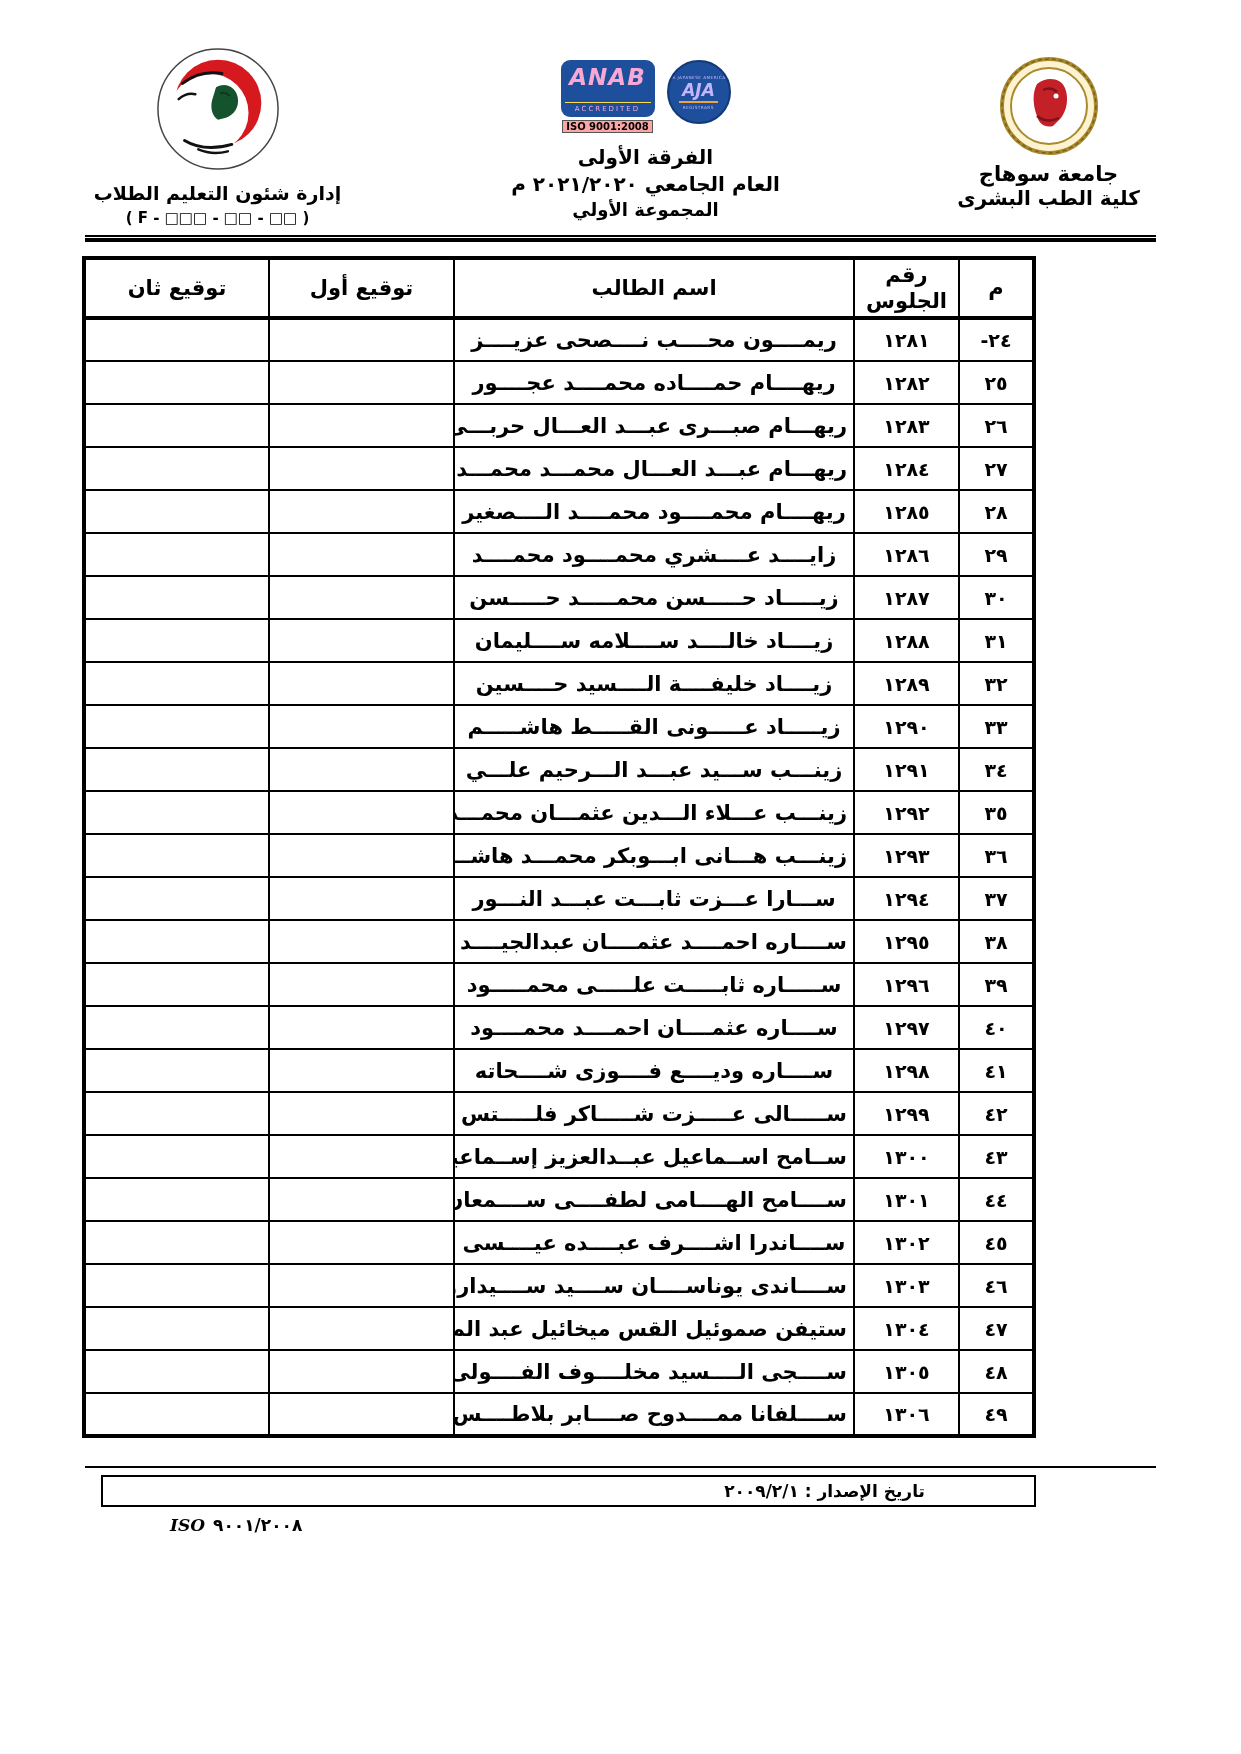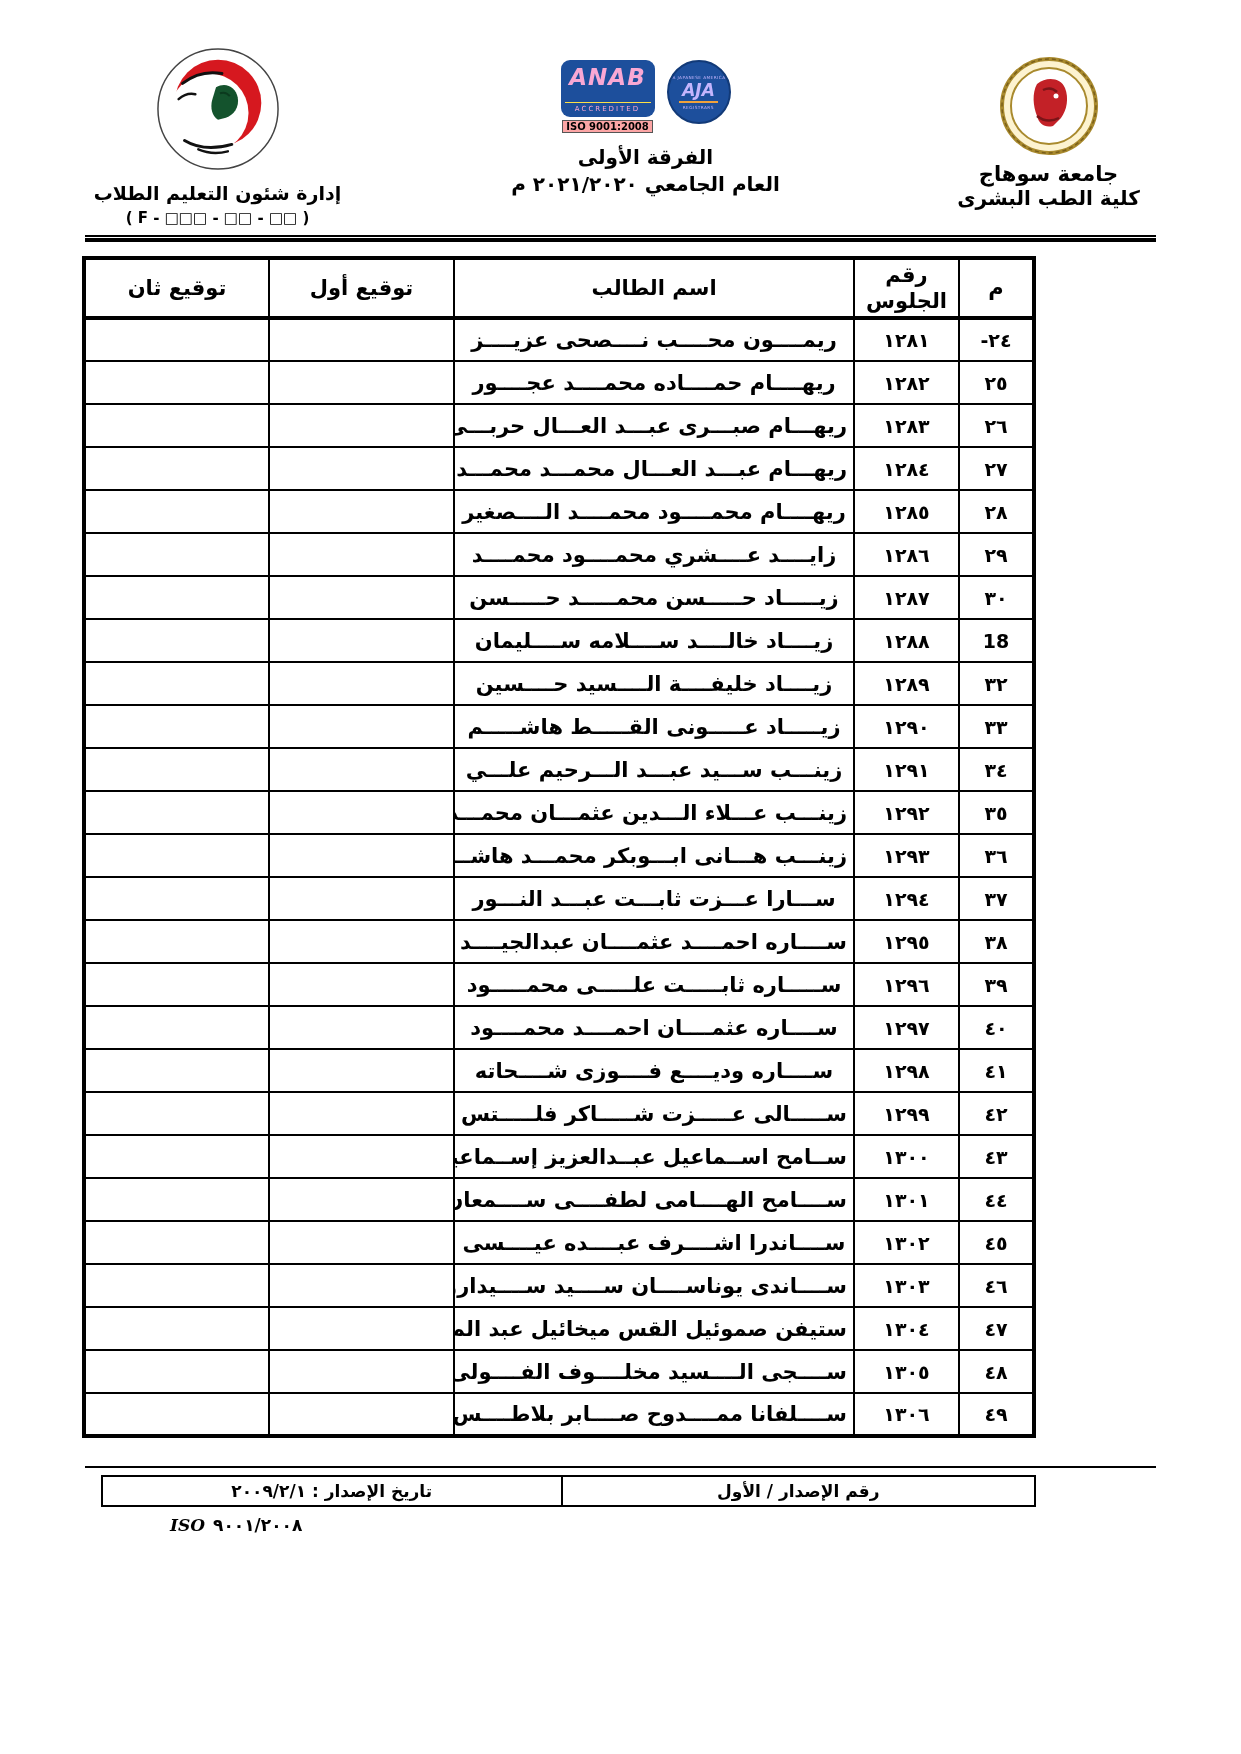--- a/index.html
+++ b/index.html
@@ -86,20 +86,21 @@
           <div class="anab-iso">ISO 9001:2008</div>
         </div>
         <div class="aja">
           <div class="aja-ring">AJA JAPANESE AMERICAN</div>
           <div class="aja-word">AJA</div>
           <div class="aja-ring">REGISTRARS</div>
         </div>
       </div>
       <div class="title-grade">الفرقة الأولى</div>
       <div class="title-year">العام الجامعي ٢٠٢١/٢٠٢٠ م</div>
+      <div class="title-group">المجموعة الأولي</div>
     </div>
 
     <div class="hdr-left">
       <svg width="126" height="126" viewBox="0 0 128 128">
         <circle cx="64" cy="64" r="61" fill="#fff" stroke="#444" stroke-width="1.5"></circle>
         <circle cx="64" cy="58" r="44" fill="#d6181f"></circle>
         <circle cx="55" cy="68" r="40" fill="#fff"></circle>
         <path d="M62 42 c10 -6 20 0 22 10 c2 10 -4 18 -12 21 l-8 2 c-6 -4 -8 -12 -6 -20 z" fill="#14532d"></path>
         <path d="M66 48 q6 -2 10 3" stroke="#0b3a1e" stroke-width="2" fill="none"></path>
         <path d="M28 38 q18 -14 40 -10" stroke="#111" stroke-width="3" fill="none" stroke-linecap="round"></path>
@@ -175,21 +176,21 @@
           <td class="c-sig"></td>
         </tr>
         <tr>
           <td class="c-serial">٣٠</td>
           <td class="c-seat">١٢٨٧</td>
           <td class="c-name">زيـــــاد حـــــسن محمـــــد حـــــسن</td>
           <td class="c-sig"></td>
           <td class="c-sig"></td>
         </tr>
         <tr>
-          <td class="c-serial">18</td>
+          <td class="c-serial">٣١</td>
           <td class="c-seat">١٢٨٨</td>
           <td class="c-name">زيــــاد خالــــد ســــلامه ســــليمان</td>
           <td class="c-sig"></td>
           <td class="c-sig"></td>
         </tr>
         <tr>
           <td class="c-serial">٣٢</td>
           <td class="c-seat">١٢٨٩</td>
           <td class="c-name">زيــــاد خليفــــة الــــسيد حــــسين</td>
           <td class="c-sig"></td>
@@ -313,21 +314,20 @@
           <td class="c-name">ســــلفانا ممــــدوح صــــابر بلاطــــس</td>
           <td class="c-sig"></td>
           <td class="c-sig"></td>
         </tr>
       </tbody>
   </table>
 
   <div class="footer-rule"></div>
 
   <div class="footer-box">
-    <div class="fcell fcell-right">رقم الإصدار / الأول</div>
     <div class="fcell fcell-left">تاريخ الإصدار : ٢٠٠٩/٢/١</div>
   </div>
 
   <div class="iso-line">
     <span class="iso-latin">ISO</span><span class="iso-digits">٩٠٠١/٢٠٠٨</span>
   </div>
 
 </div>
 
 </body></html>

